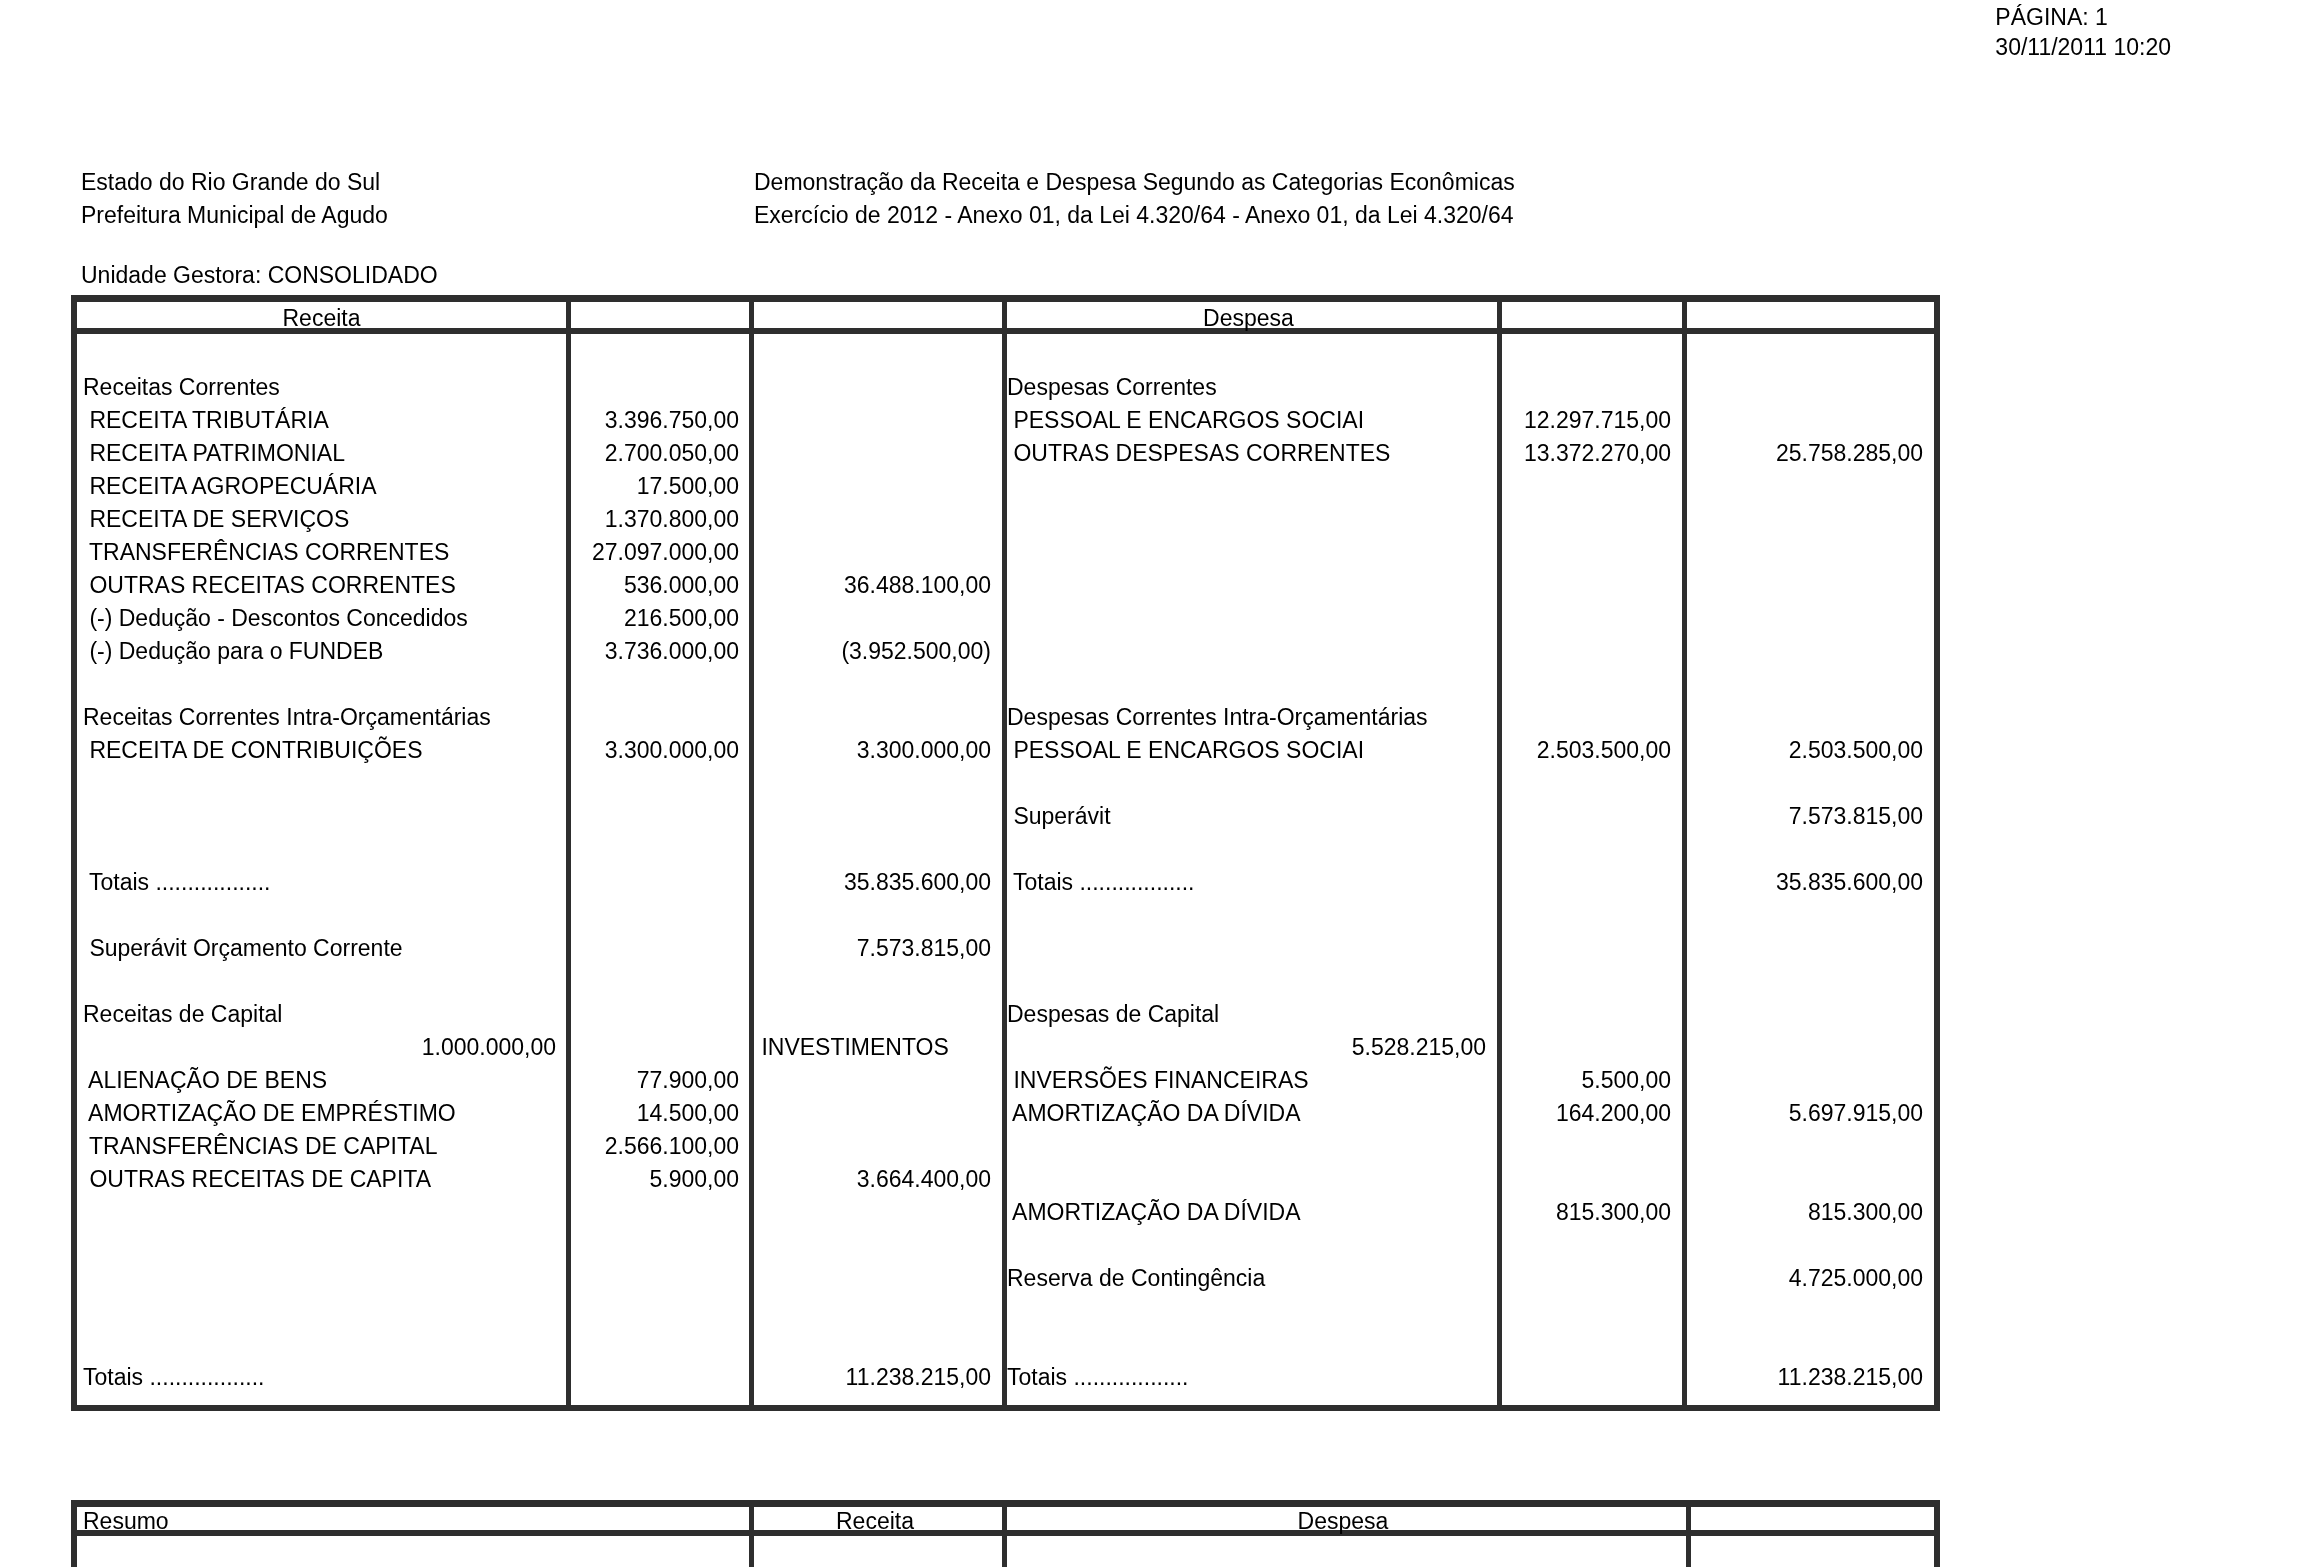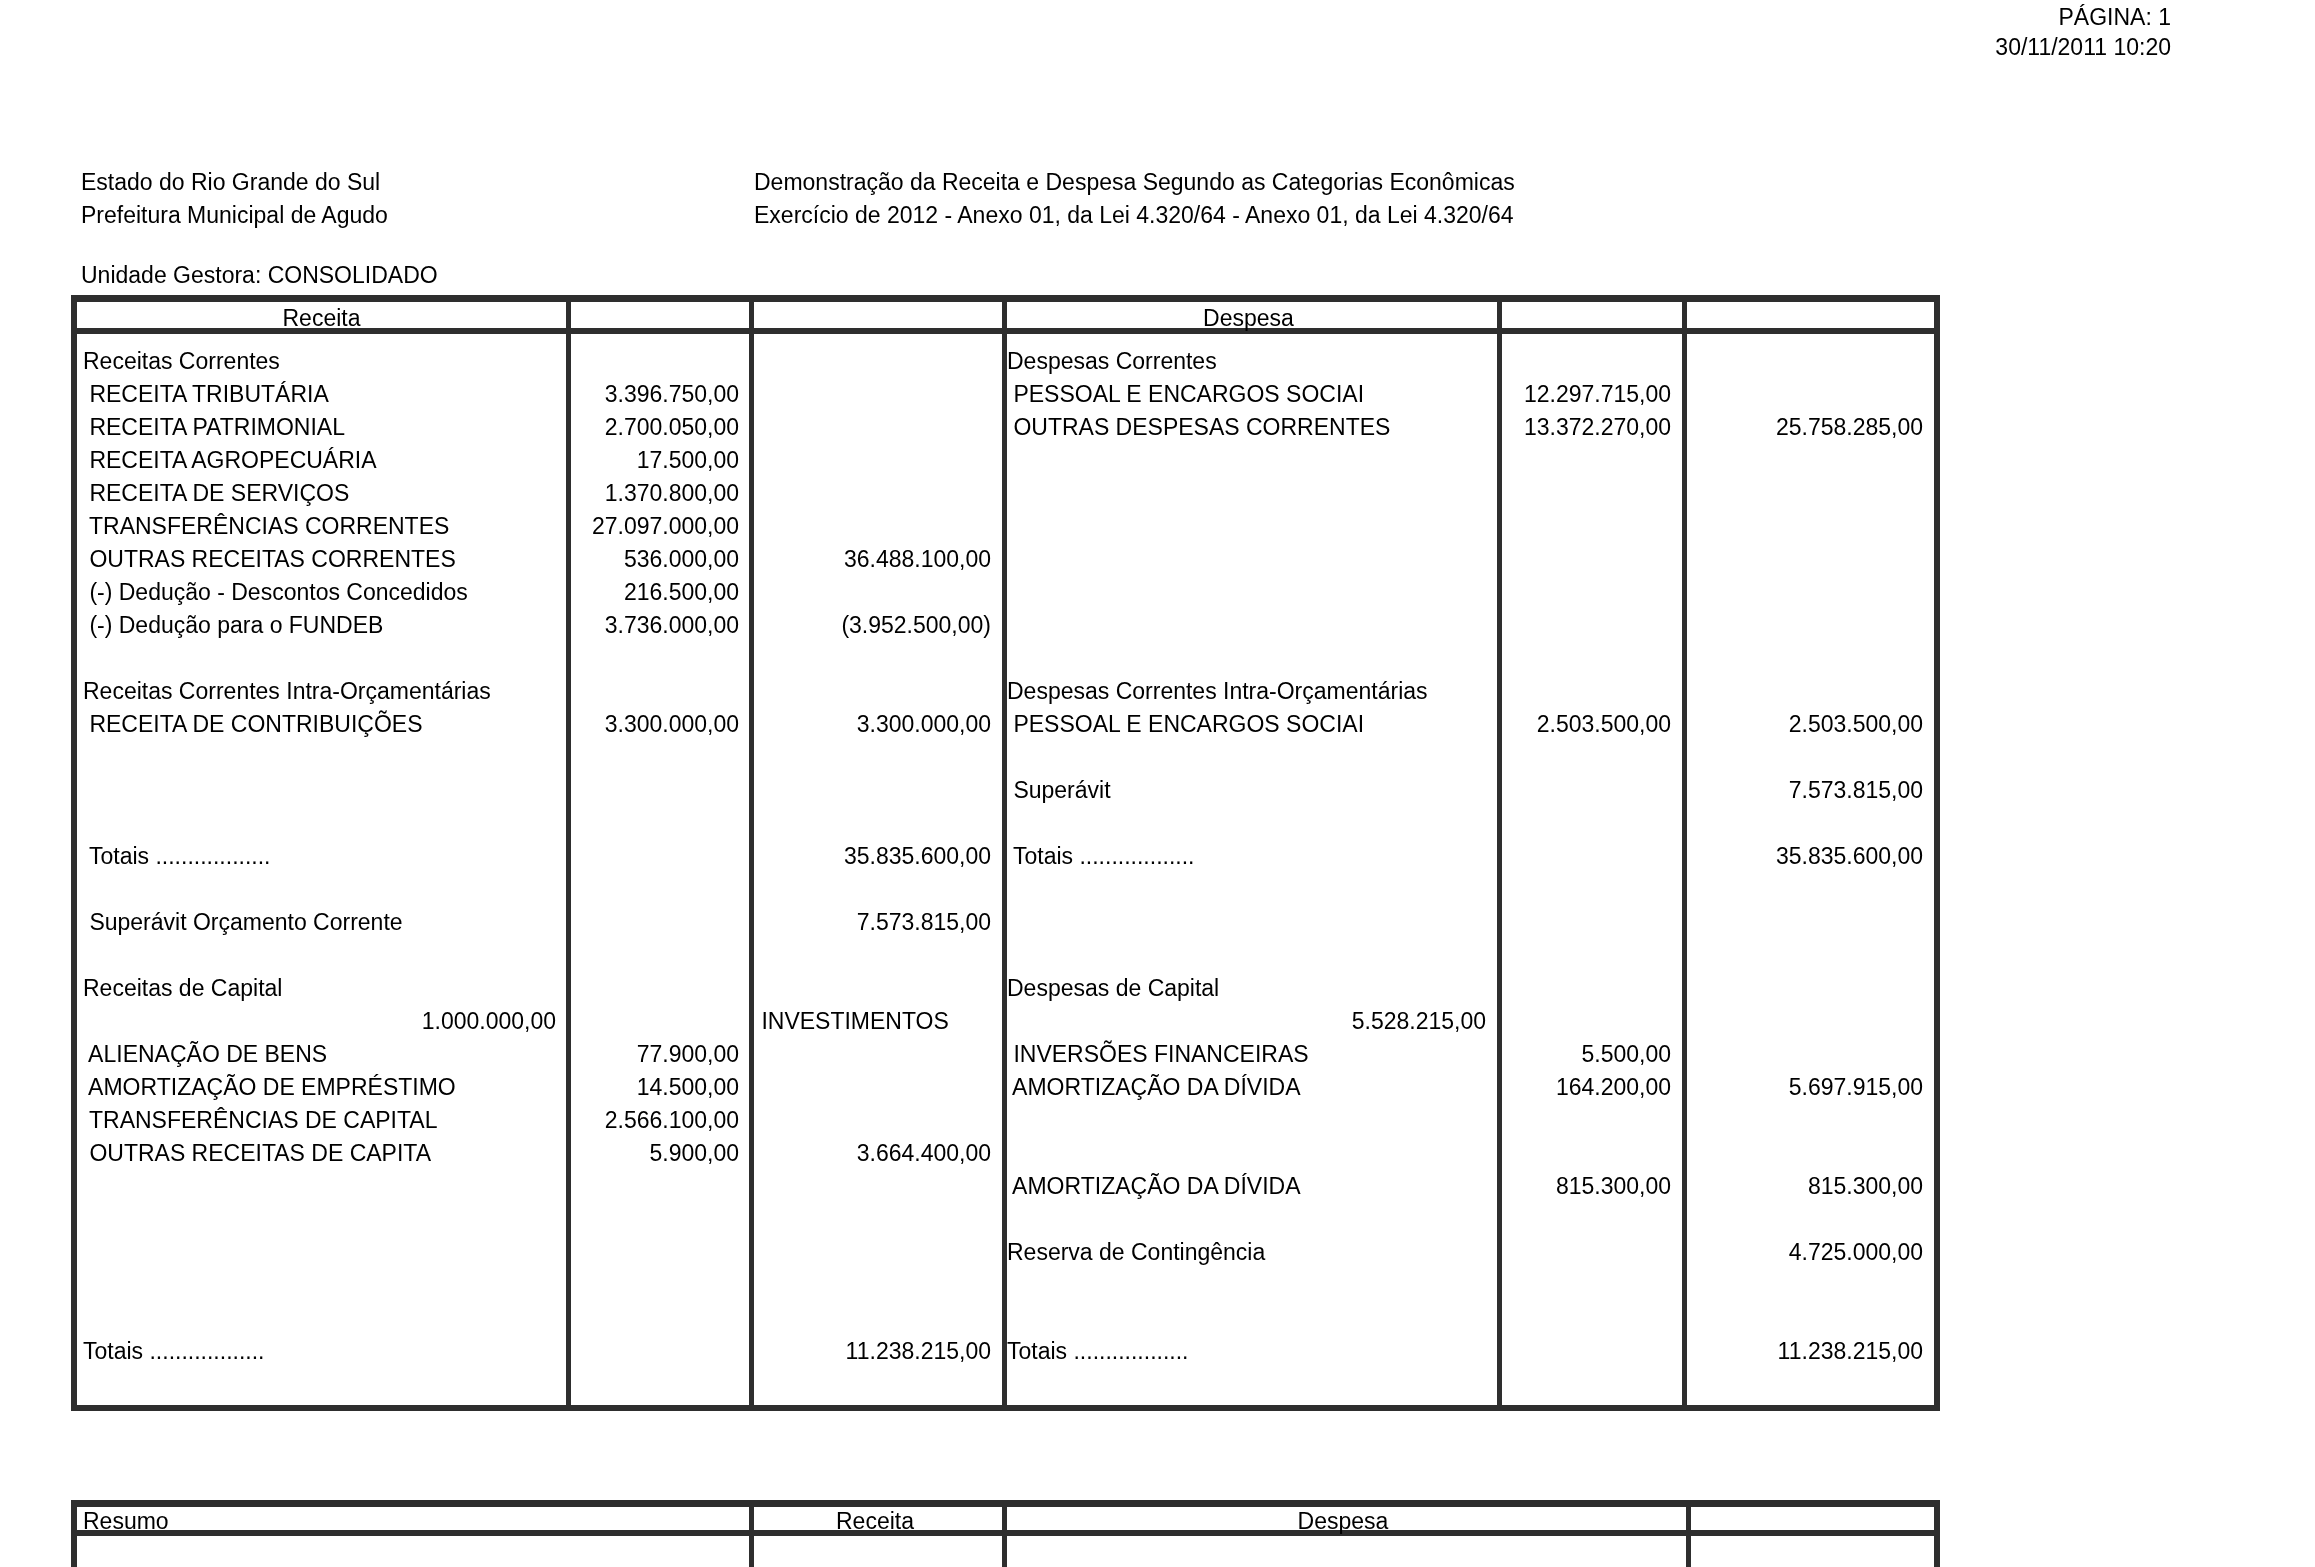--- a/index.html
+++ b/index.html
@@ -14,21 +14,21 @@
     width:2316px;height:1567px;
     background:var(--bg);
     color:var(--text);
     font-family:"Liberation Sans",sans-serif;
     font-size:23px;
     overflow:hidden;
   }
   .abs{position:absolute;}
 
   
-  #corner{top:2px;right:145px;text-align:right;line-height:30px;}
+  #corner{top:2px;right:145px;text-align:left;line-height:30px;}
 
   
   #org{left:81px;top:166px;line-height:33px;}
   #titleblock{left:754px;top:166px;line-height:33px;}
   #unit{left:81px;top:262px;}
 
   
   #t1{
     left:71px;top:295px;width:1869px;height:1116px;
     border:6px solid var(--border);
@@ -39,21 +39,21 @@
     position:relative;height:32px;
     border-bottom:6px solid var(--border);
     display:grid;
     grid-template-columns:489px 183px 252px 495px 185px 252px;
     align-items:center;
   }
   #t1-header .hc{text-align:center;line-height:32px;}
   #t1-body{
     position:relative;
     height:1071px;
-    padding-top:11px;
+    padding-top:37px;
     overflow:hidden;
   }
   .t1-row{
     display:grid;
     grid-template-columns:489px 183px 252px 495px 185px 252px;
     height:33px;
     line-height:33px;
   }
   .cn{text-align:left;padding-left:6px;white-space:pre;overflow:hidden;}
   .cv{text-align:right;padding-right:10px;white-space:pre;}

